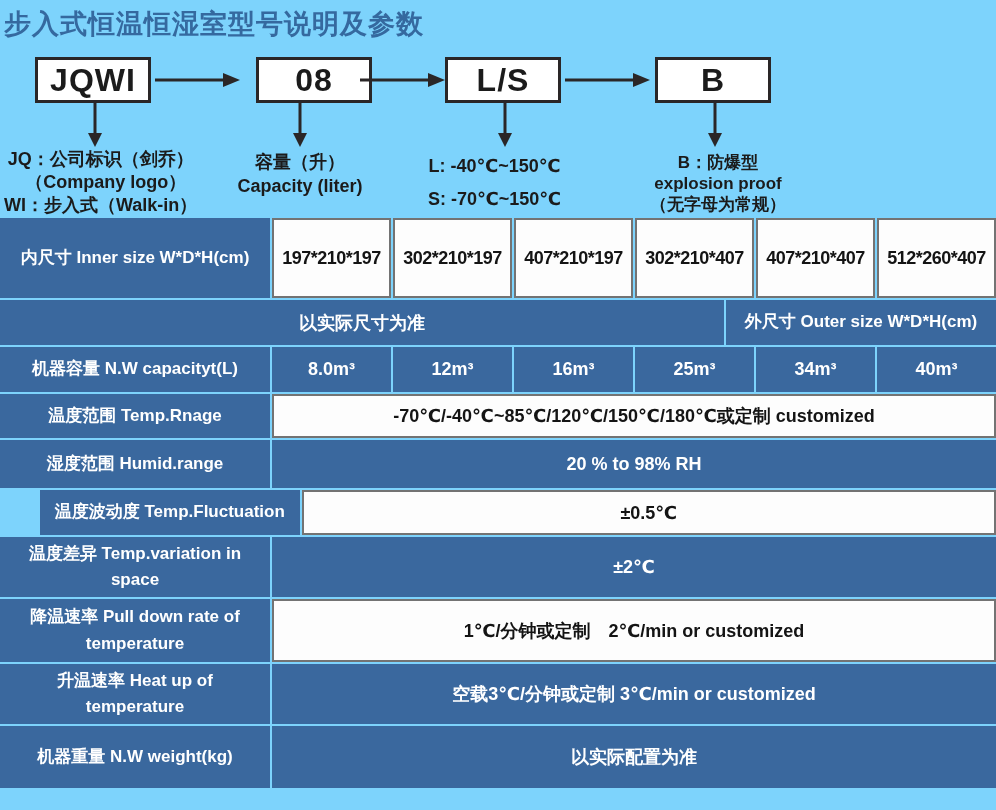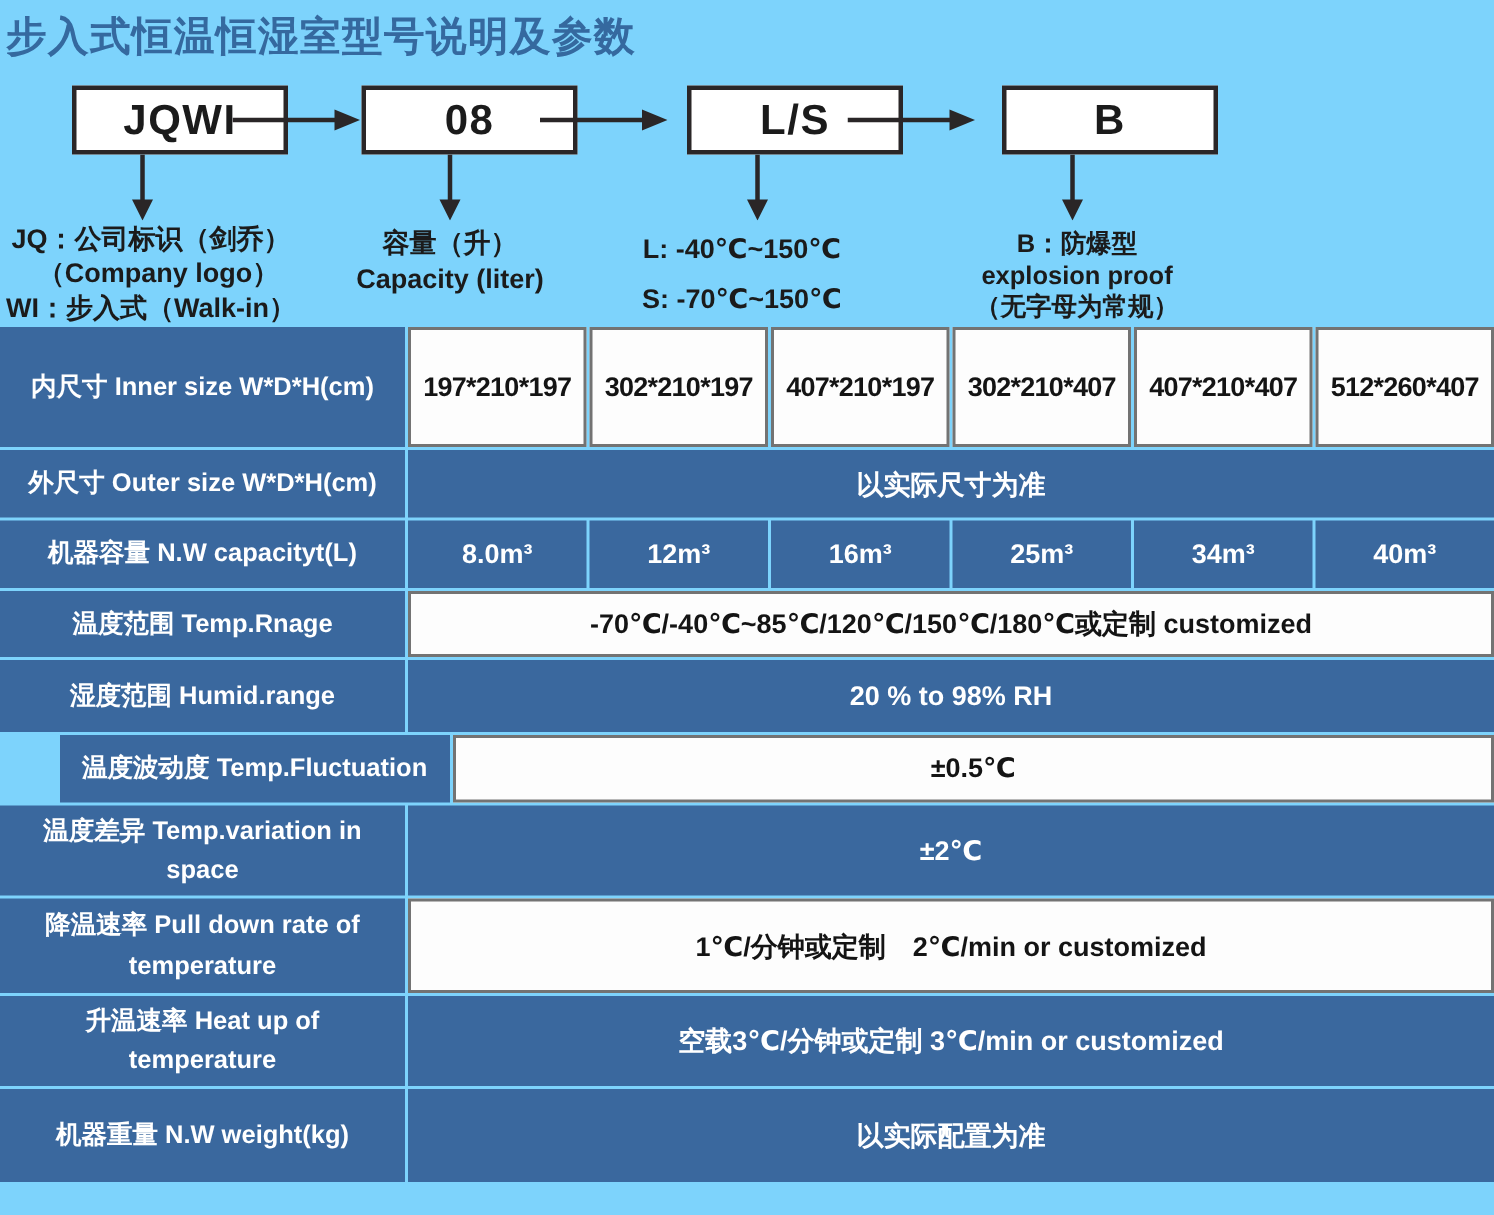--- a/index.html
+++ b/index.html
@@ -7,26 +7,26 @@
     position:relative;width:996px;height:810px;overflow:hidden;background:#7dd3fc;
     font-family:"Liberation Sans","DejaVu Sans",sans-serif;
   }
   
   .title{
     position:absolute;left:4px;top:6px;margin:0;
     font-size:27px;font-weight:bold;color:#35699F;letter-spacing:1px;
   }
   
   .box{
-    position:absolute;top:57px;width:144px;height:46px;box-sizing:border-box;
+    position:absolute;top:57px;width:116px;height:46px;box-sizing:border-box;
     border:3px solid #2A2627;background:#fff;color:#1B1B1B;
     display:flex;align-items:center;justify-content:center;
-    font-size:28px;font-weight:bold;letter-spacing:1px;margin-left:13px;
+    font-size:32px;font-weight:bold;letter-spacing:1px;
   }
-  .b1{left:35px}.b2{left:228px}.b3{left:445px}.b4{left:655px}
+  .b1{left:35px}.b2{left:256px}.b3{left:445px}.b4{left:655px}
   .harrow{position:absolute;top:71px;width:85px;height:18px;}
   .ha1{left:155px}.ha2{left:360px}.ha3{left:565px}
   .varrow{position:absolute;top:103px;width:18px;height:44px;}
   .va1{left:86px}.va2{left:291px}.va3{left:496px}.va4{left:706px}
   .note{position:absolute;color:#1B1B1B;font-weight:bold;text-align:center;}
   .n1{left:4px;top:148px;font-size:18px;line-height:23px;}
   .n2{left:200px;top:150px;width:200px;text-align:center;font-size:18px;line-height:24px;}
   .n3{left:428px;top:150px;font-size:18px;line-height:33px;}
   .n4{left:650px;top:152px;font-size:17px;line-height:21px;}
   
@@ -122,22 +122,22 @@
       <div class="cell blue lbl">内尺寸 Inner size W*D*H(cm)</div>
       <div class="cell white vcell">197*210*197</div>
       <div class="cell white vcell">302*210*197</div>
       <div class="cell white vcell">407*210*197</div>
       <div class="cell white vcell">302*210*407</div>
       <div class="cell white vcell">407*210*407</div>
       <div class="cell white vcell">512*260*407</div>
     </div>
 
     <div class="row r-outer">
+      <div class="cell blue span spanval">以实际尺寸为准</div>
       <div class="cell blue lbl">外尺寸 Outer size W*D*H(cm)</div>
-      <div class="cell blue span spanval">以实际尺寸为准</div>
     </div>
 
     <div class="row r-cap">
       <div class="cell blue lbl">机器容量 N.W capacityt(L)</div>
       <div class="cell blue vcell">8.0m³</div>
       <div class="cell blue vcell">12m³</div>
       <div class="cell blue vcell">16m³</div>
       <div class="cell blue vcell">25m³</div>
       <div class="cell blue vcell">34m³</div>
       <div class="cell blue vcell">40m³</div>

